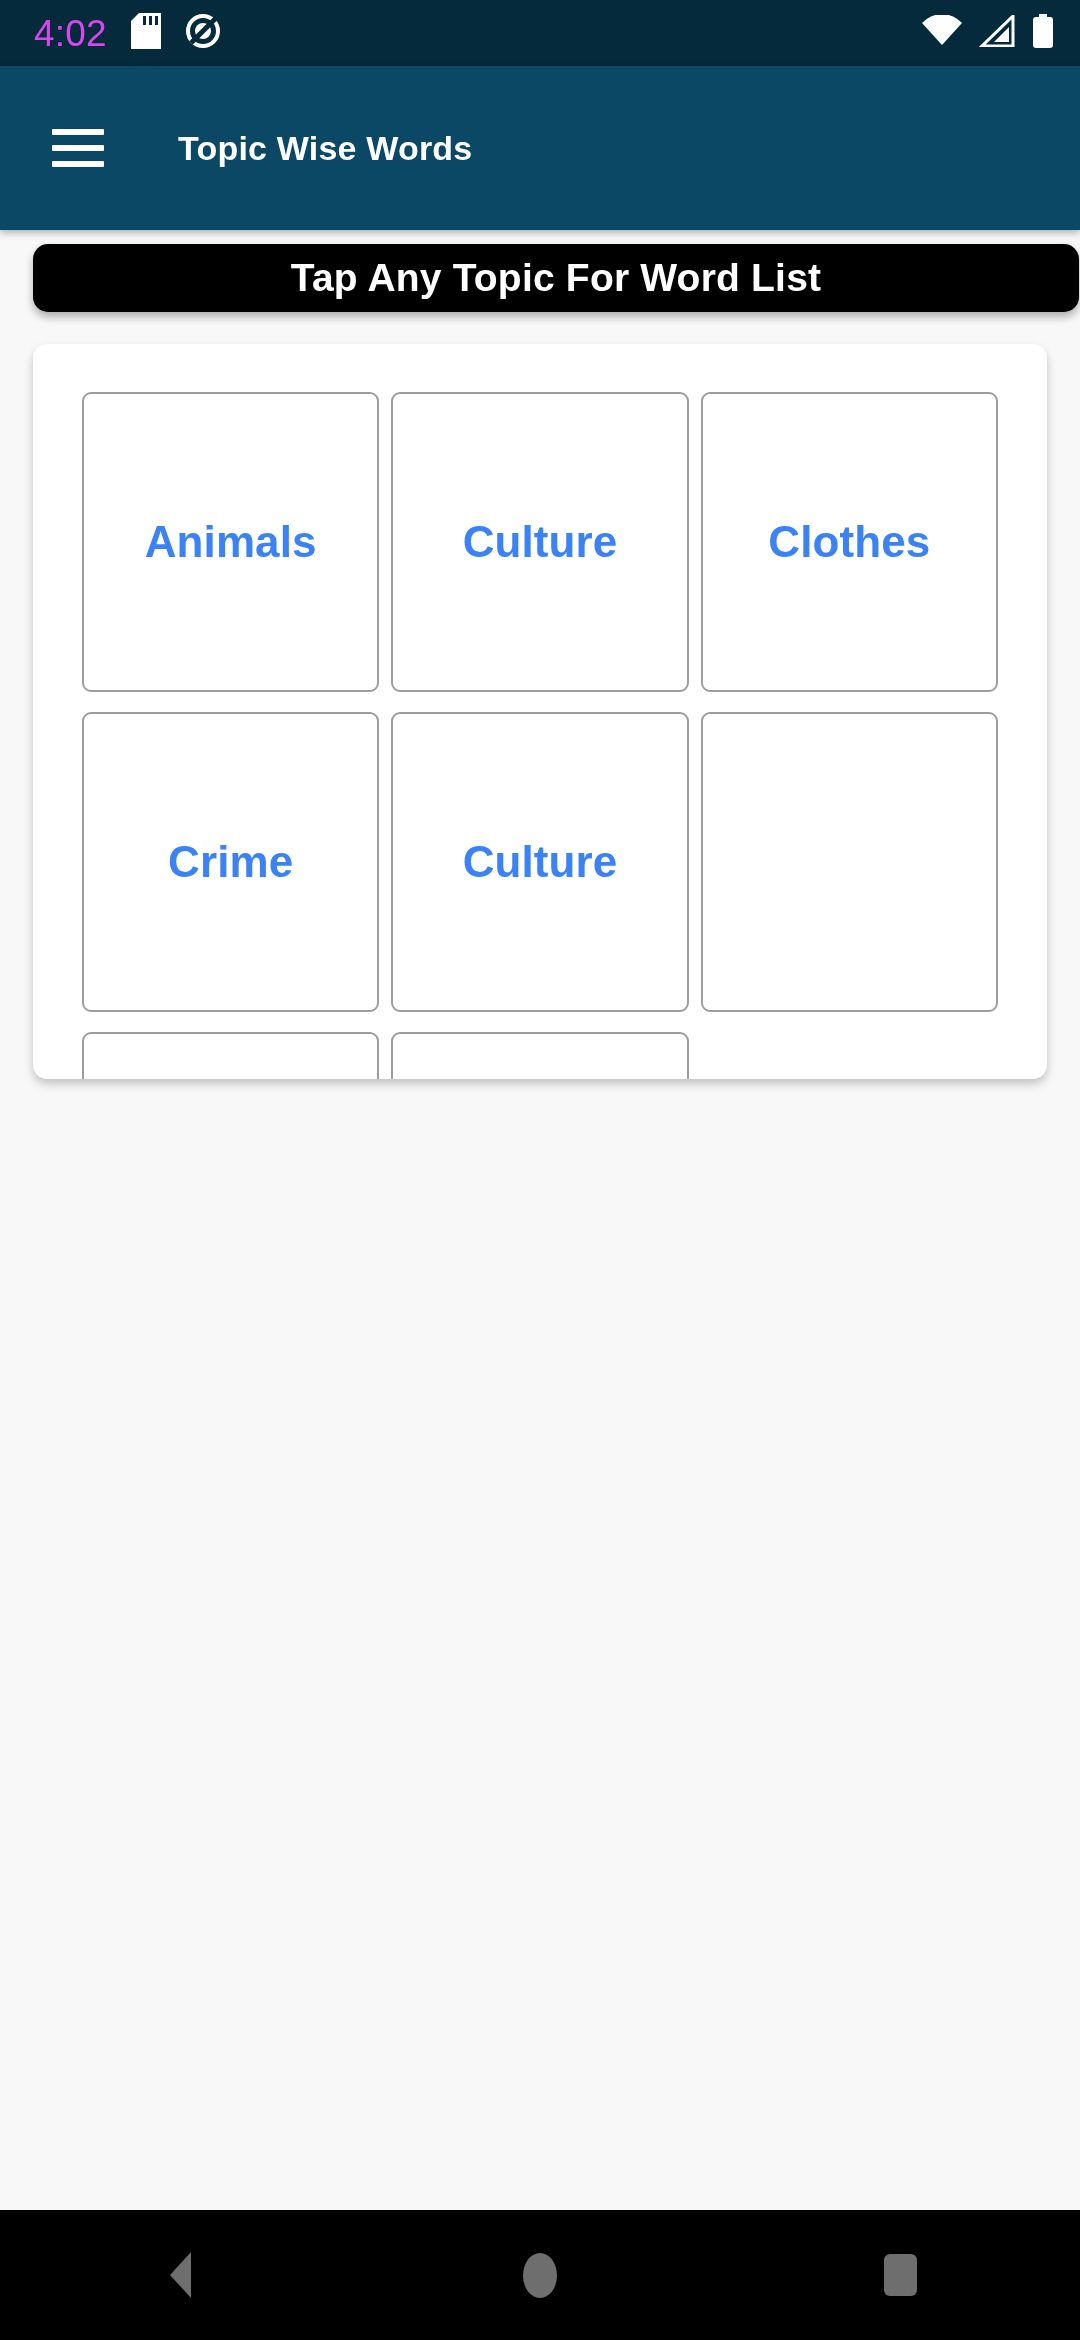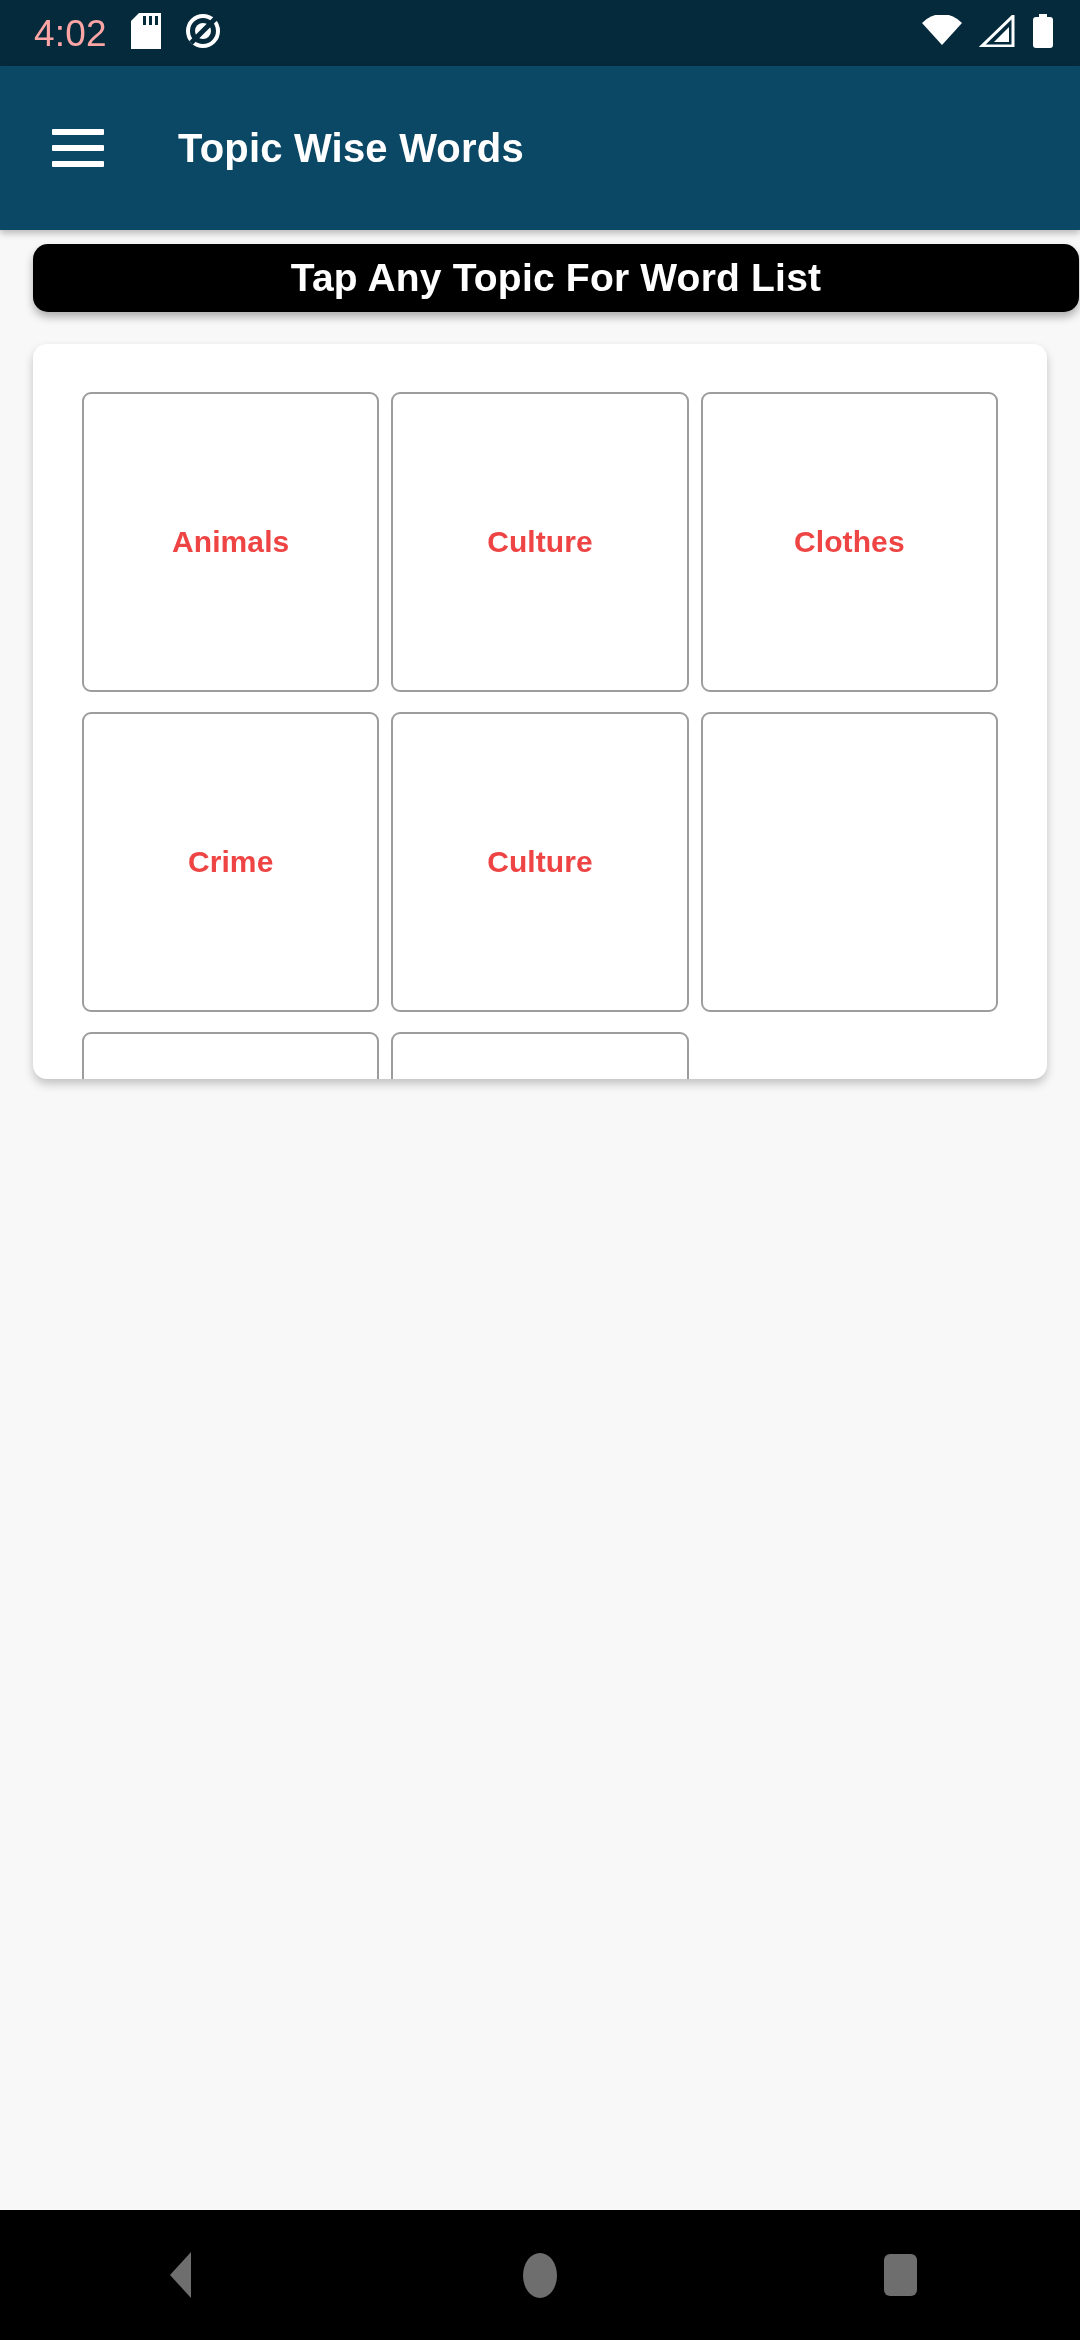--- a/index.html
+++ b/index.html
@@ -19,21 +19,21 @@
   
   .status-bar {
     height:66px;
     background:#042a3c;
     display:flex; align-items:center;
     padding:0 26px 0 34px;
     flex:0 0 auto;
   }
   .status-left { display:flex; align-items:center; gap:24px; }
   .status-clock {
-    color:#fca5a5; font-size:37px; font-weight:400;
+    color:#d946ef; font-size:37px; font-weight:400;
     letter-spacing:0.2px; line-height:1;
   }
   .status-right {
     margin-left:auto; display:flex; align-items:center; gap:17px;
   }
   .sb-ic { display:block; }
 
   
   .app-bar {
     height:164px;
@@ -50,21 +50,21 @@
     display:flex; flex-direction:column; justify-content:space-between;
     cursor:pointer;
   }
   .hamburger span {
     display:block; height:6px; width:100%;
     background:#ffffff; border-radius:1px;
   }
   .app-title {
     margin-left:74px;
     color:#ffffff;
-    font-size:40px;
+    font-size:34px;
     font-weight:bold;
     letter-spacing:0.2px;
   }
 
   
   .content {
     flex:1 1 auto;
     position:relative;
     background:#f8f8f8;
     overflow:hidden;
@@ -107,22 +107,22 @@
   }
   .topic-cell {
     height:300px;
     background:#ffffff;
     border:2px solid #9d9d9d;
     border-radius:9px;
     display:flex; align-items:center; justify-content:center;
     cursor:pointer;
   }
   .topic-label {
-    color:#ef4444;
-    font-size:30px;
+    color:#3b82f6;
+    font-size:44px;
     font-weight:bold;
     letter-spacing:0.1px;
     text-align:center;
   }
 
   
   .nav-bar {
     height:130px;
     background:#000000;
     display:flex; align-items:center; justify-content:space-around;

